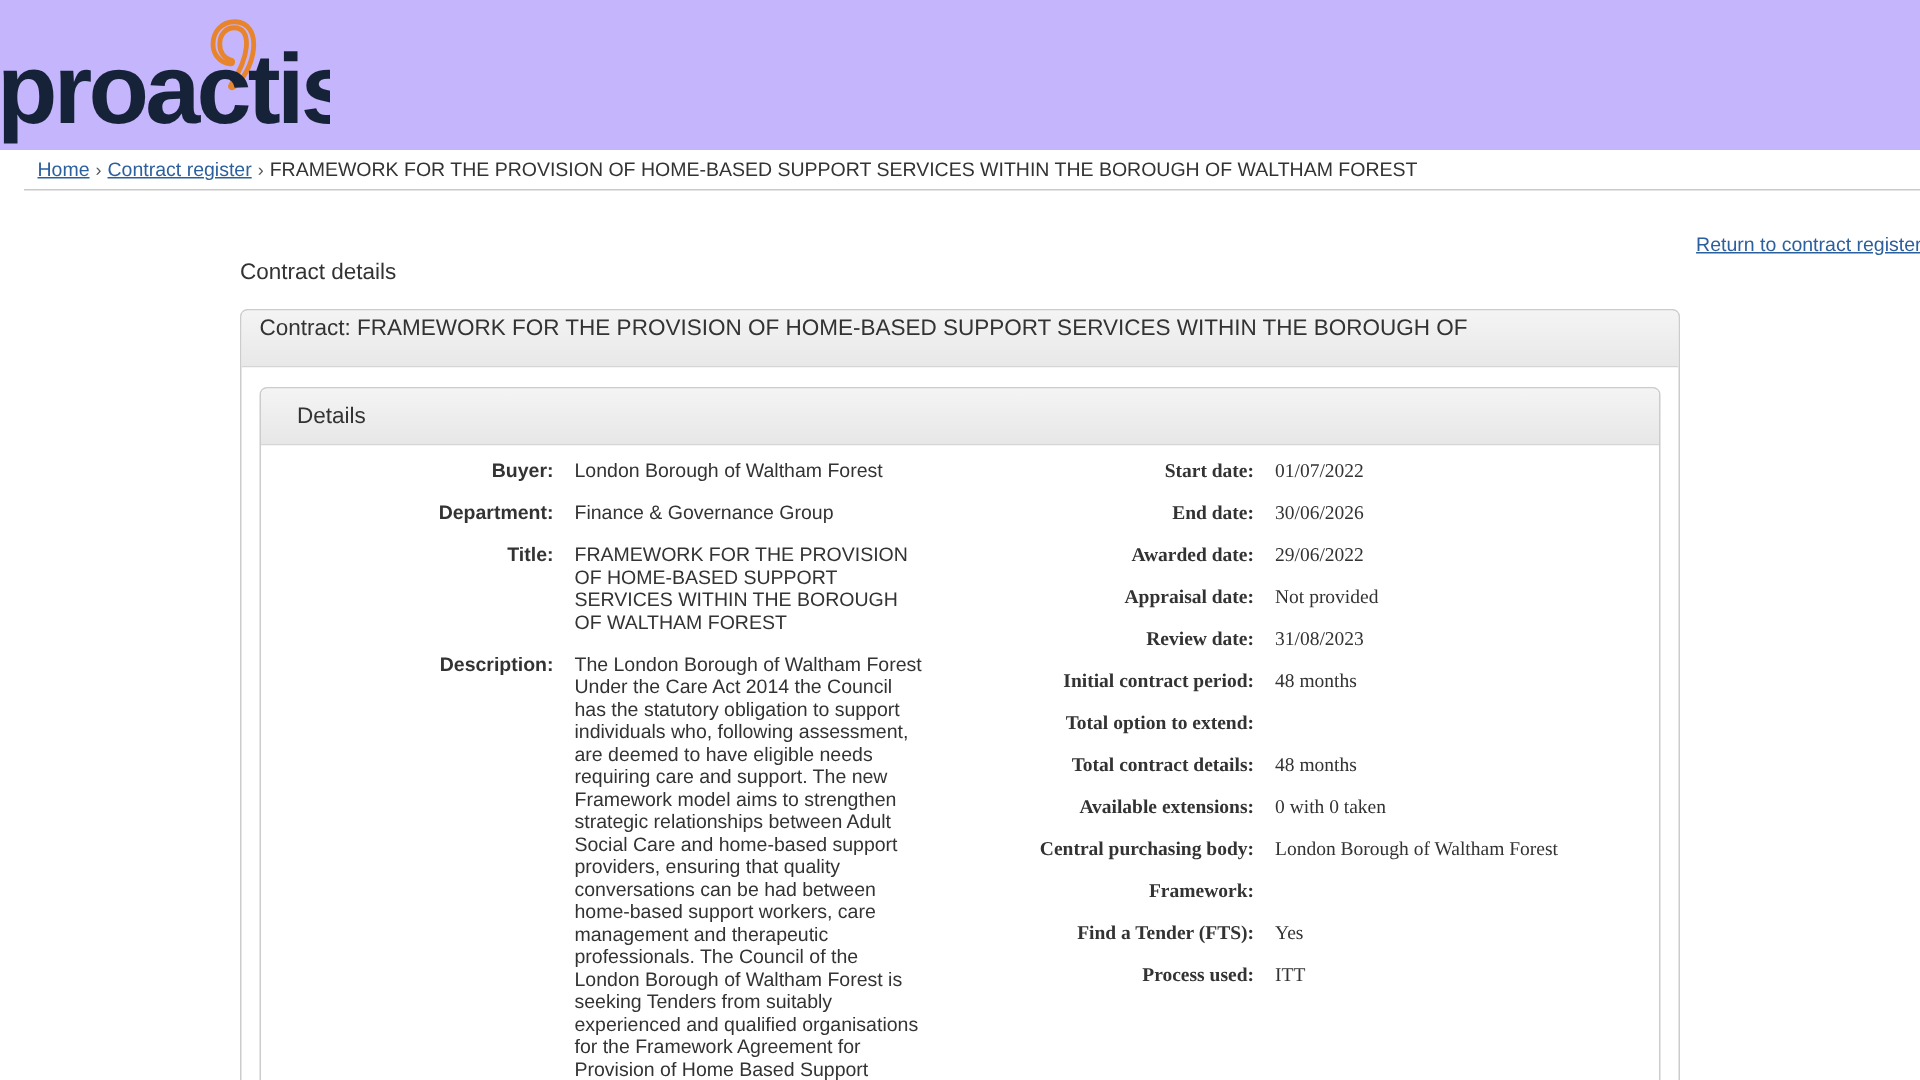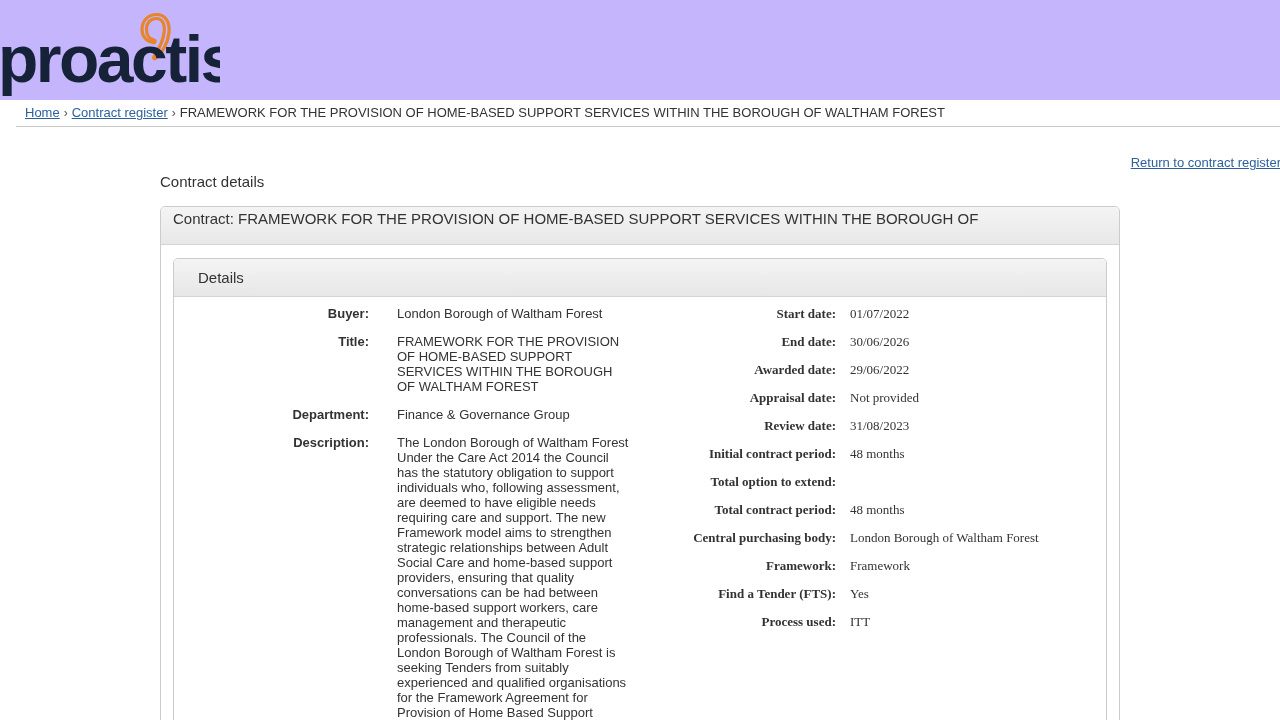--- a/index.html
+++ b/index.html
@@ -155,21 +155,20 @@
   .detail-col {
     position: absolute;
     top: 0;
   }
   .detail-col.left  { left: 0px;   width: 455px; }
   .detail-col.right { left: 460px; width: 475px; font-family: Liberation Serif, serif; }
 
   .detail-row {
     display: flex;
     margin-top: 13px;
-    justify-content: space-between;
   }
   .detail-row:first-child { margin-top: 9px; }
 
   .detail-label {
     font-size: 13px;
     line-height: 15px;
     font-weight: bold;
     color: #333333;
     text-align: right;
     flex: 0 0 auto;
@@ -223,28 +222,28 @@
       <div class="inner-panel-header">
         <span class="ph-text">Details</span>
       </div>
       <div class="inner-panel-body">
         <div class="detail-col left" id="col-left">
             <div class="detail-row">
               <div class="detail-label">Buyer:</div>
               <div class="detail-value">London Borough of Waltham Forest</div>
             </div>
             <div class="detail-row">
+              <div class="detail-label">Department:</div>
+              <div class="detail-value">Finance &amp; Governance Group</div>
+            </div>
+            <div class="detail-row">
               <div class="detail-label">Title:</div>
               <div class="detail-value">FRAMEWORK FOR THE PROVISION OF HOME-BASED SUPPORT SERVICES WITHIN THE BOROUGH OF WALTHAM FOREST</div>
             </div>
             <div class="detail-row">
-              <div class="detail-label">Department:</div>
-              <div class="detail-value">Finance &amp; Governance Group</div>
-            </div>
-            <div class="detail-row">
               <div class="detail-label">Description:</div>
               <div class="detail-value">The London Borough of Waltham Forest Under the Care Act 2014 the Council has the statutory obligation to support individuals who, following assessment, are deemed to have eligible needs requiring care and support. The new Framework model aims to strengthen strategic relationships between Adult Social Care and home-based support providers, ensuring that quality conversations can be had between home-based support workers, care management and therapeutic professionals. The Council of the London Borough of Waltham Forest is seeking Tenders from suitably experienced and qualified organisations for the Framework Agreement for Provision of Home Based Support</div>
             </div>
           </div>
         <div class="detail-col right" id="col-right">
             <div class="detail-row">
               <div class="detail-label">Start date:</div>
               <div class="detail-value">01/07/2022</div>
             </div>
             <div class="detail-row">
@@ -265,30 +264,33 @@
             </div>
             <div class="detail-row">
               <div class="detail-label">Initial contract period:</div>
               <div class="detail-value">48 months</div>
             </div>
             <div class="detail-row">
               <div class="detail-label">Total option to extend:</div>
               <div class="detail-value"></div>
             </div>
             <div class="detail-row">
-              <div class="detail-label">Total contract period:</div>
+              <div class="detail-label">Total contract details:</div>
               <div class="detail-value">48 months</div>
+            </div>
+            <div class="detail-row">
+              <div class="detail-label">Available extensions:</div>
+              <div class="detail-value">0 with 0 taken</div>
             </div>
             <div class="detail-row">
               <div class="detail-label">Central purchasing body:</div>
               <div class="detail-value">London Borough of Waltham Forest</div>
             </div>
             <div class="detail-row">
               <div class="detail-label">Framework:</div>
-              <div class="detail-value">Framework</div>
             </div>
             <div class="detail-row">
               <div class="detail-label">Find a Tender (FTS):</div>
               <div class="detail-value">Yes</div>
             </div>
             <div class="detail-row">
               <div class="detail-label">Process used:</div>
               <div class="detail-value">ITT</div>
             </div>
           </div>

